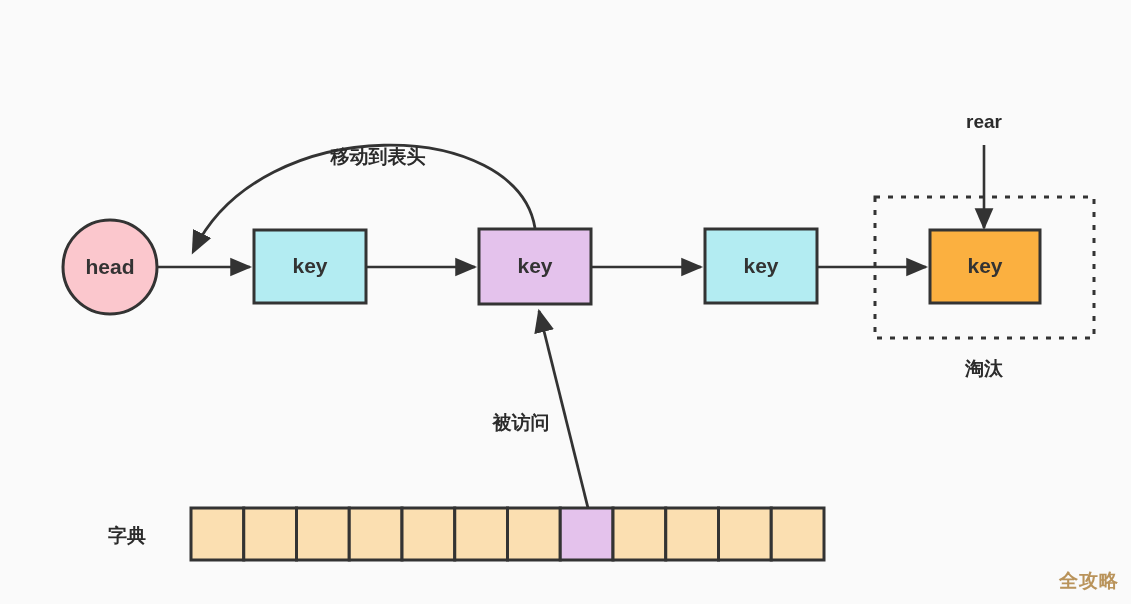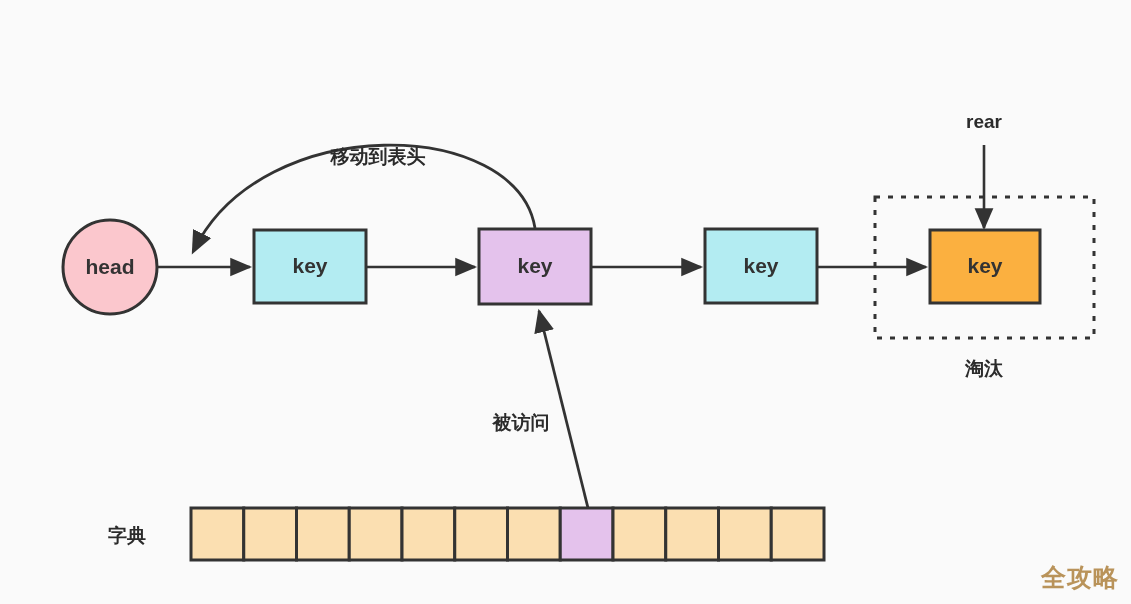--- a/index.html
+++ b/index.html
@@ -50,21 +50,21 @@
     fill: #2b2b2b;
     text-anchor: middle;
     dominant-baseline: middle;
   }
   .watermark {
     position: absolute;
     right: 12px;
     bottom: 10px;
     font-family: "Liberation Sans", "DejaVu Sans", sans-serif;
     font-weight: bold;
-    font-size: 25px;
+    font-size: 19px;
     color: #b9935a;
     letter-spacing: 1px;
     user-select: none;
   }
 </style>
 </head>
 <body style="background: rgb(250, 250, 250);">
 
 <div id="canvas">
 

